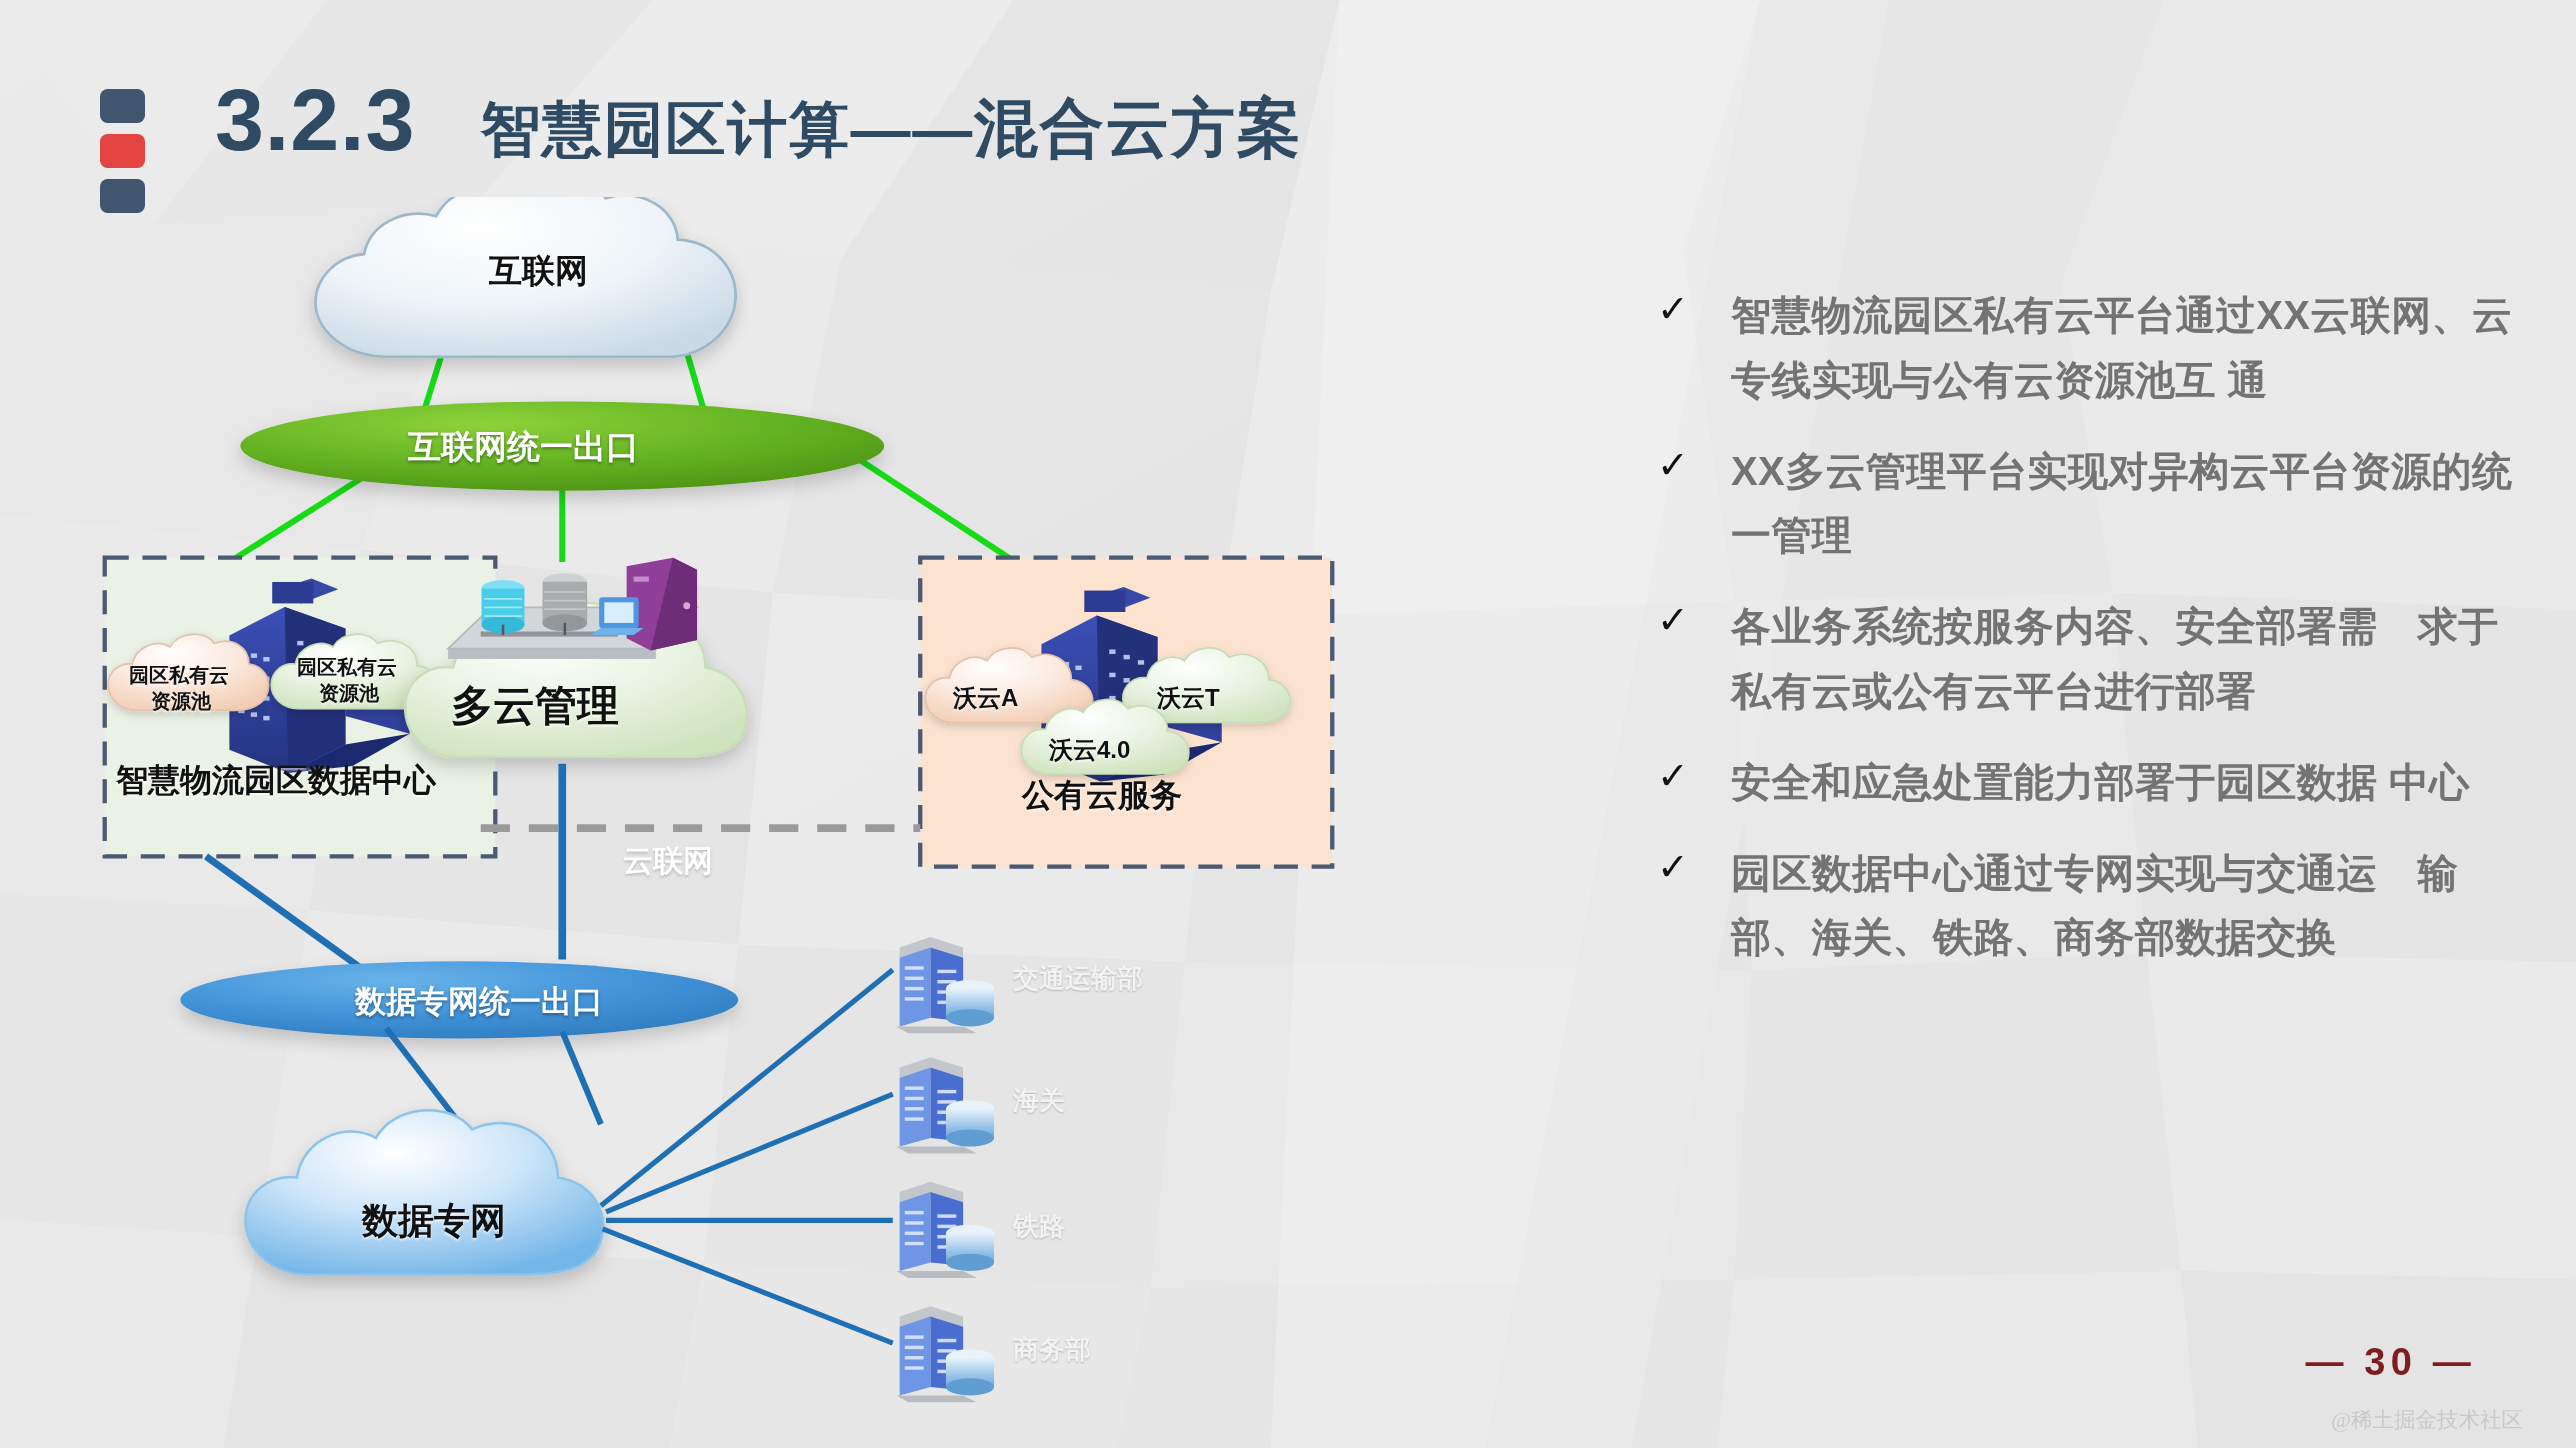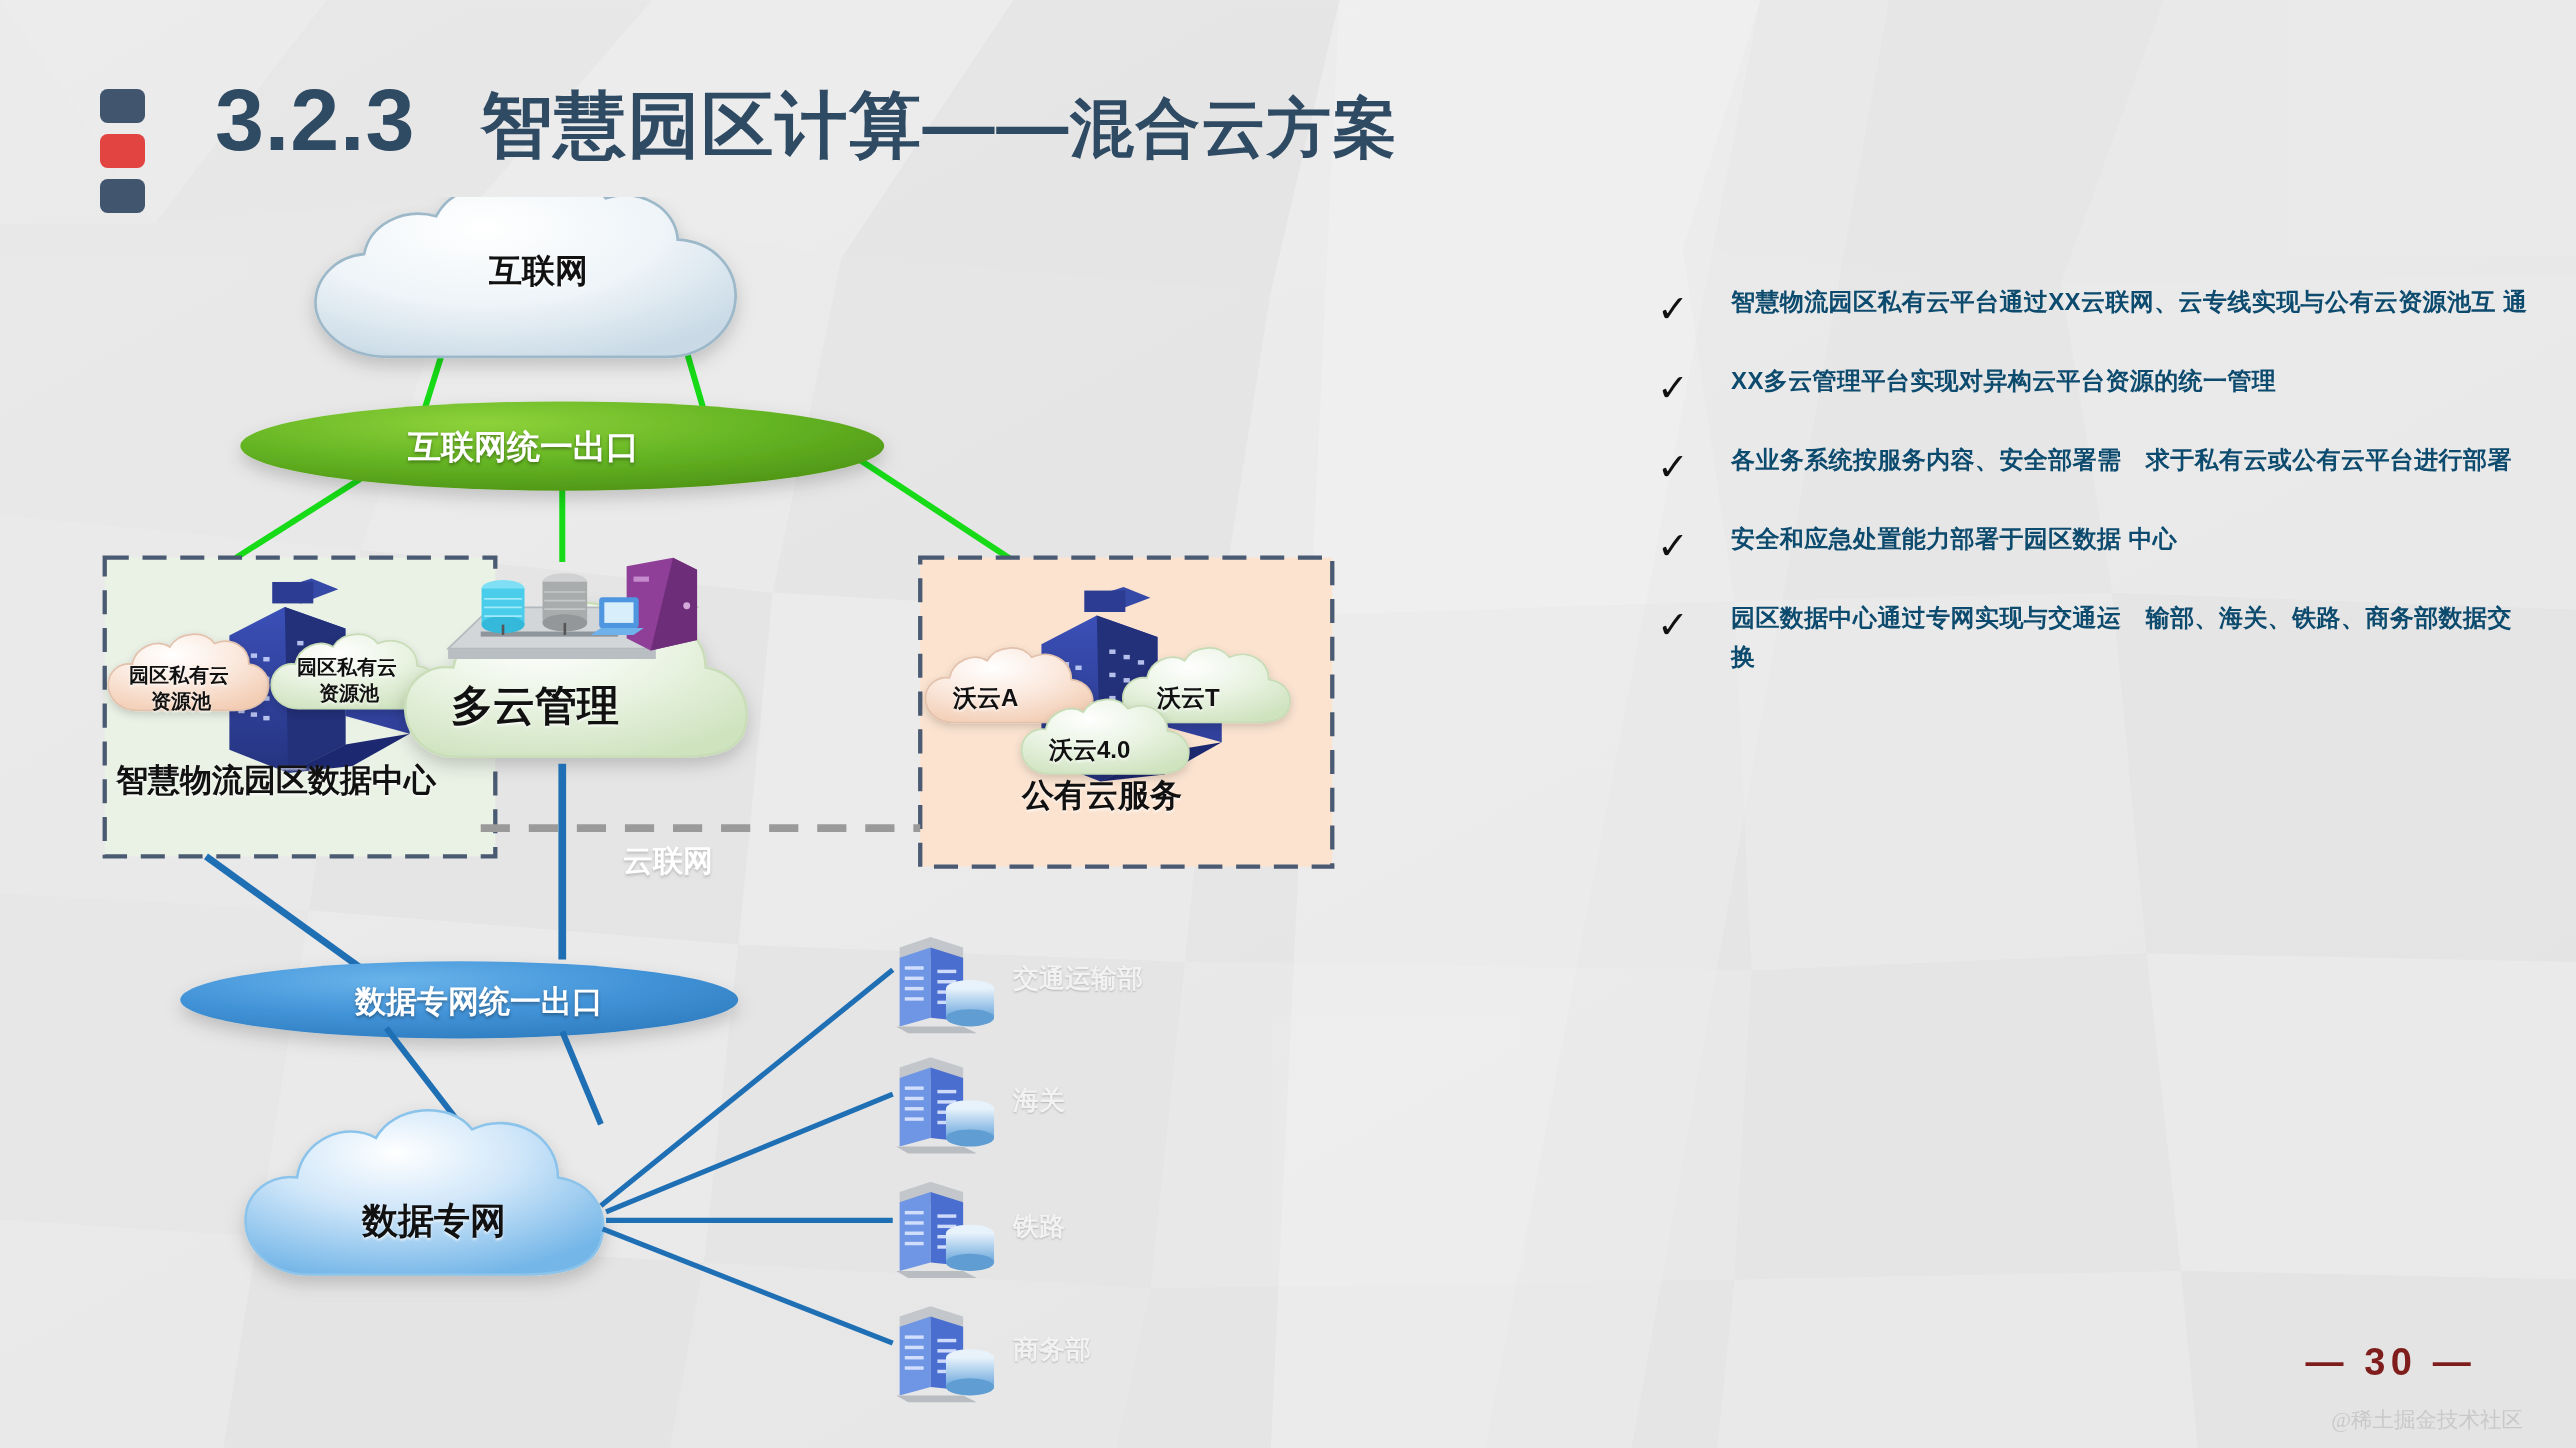--- a/index.html
+++ b/index.html
@@ -14,41 +14,41 @@
   
   #title-bar{ position:absolute; left:0; top:0; width:100%; height:197px; z-index:5; }
   #title-marks{ position:absolute; left:100px; top:89px; width:46px; }
   #title-marks .mk{ width:45px; height:34px; border-radius:7.7px; margin-bottom:11px; }
   #title-text{
     position:absolute; left:215px; top:76px;
     font-size:88px; font-weight:700; color:#2f4a63;
     letter-spacing:1.7px; white-space:nowrap; line-height:1;
   }
   #title-text .num{ font-size:88px; letter-spacing:0.9px;}
-  #title-text .main{ font-size:72px; }
+  #title-text .main{ font-size:60px; }
   #title-text .sub{ font-size:64px; font-weight:700; }
   
   #diagram{ position:absolute; left:0; top:197px; width:1631px; height:1251px; z-index:3; }
   #diagram svg{ position:absolute; left:0; top:0; }
   .dlabel{
     position:absolute; font-weight:700; white-space:nowrap;
     font-family:"Liberation Sans","DejaVu Sans",sans-serif;
   }
   .wlabel{ color:#fff; text-shadow:0 1.7px 3.4px rgba(0,0,0,.35); }
   .klabel{ color:#111; text-shadow:0 1.7px 2.6px rgba(255,255,255,.75); }
   .faint{ color:#f2f2f2; text-shadow:0 0.9px 1.7px rgba(140,140,140,.55); }
   
   #bullets{ position:absolute; left:1657px; top:283px; width:876px; z-index:6; }
   .bullet{ display:flex; margin-bottom:26px; }
   .check{
     flex:0 0 74px; font-size:38px; color:#111; line-height:53px;
     font-family:"DejaVu Sans",sans-serif; font-weight:400;
   }
   .btext{
-    flex:1; font-size:24px; font-weight:700; color:#0c4a6e;
+    flex:1; font-size:40px; font-weight:700; color:#737373;
     line-height:1.62; letter-spacing:0.4px;
   }
   #pagenum{
     position:absolute; right:100px; bottom:65px; z-index:6;
     font-size:38px; font-weight:700; color:#7f1d1d; letter-spacing:5.2px;
   }
   #watermark{
     position:absolute; right:53px; bottom:15.5px; z-index:6;
     font-size:21.5px; color:#c9c9c9; font-family:"Liberation Serif","DejaVu Serif",serif;
   }

